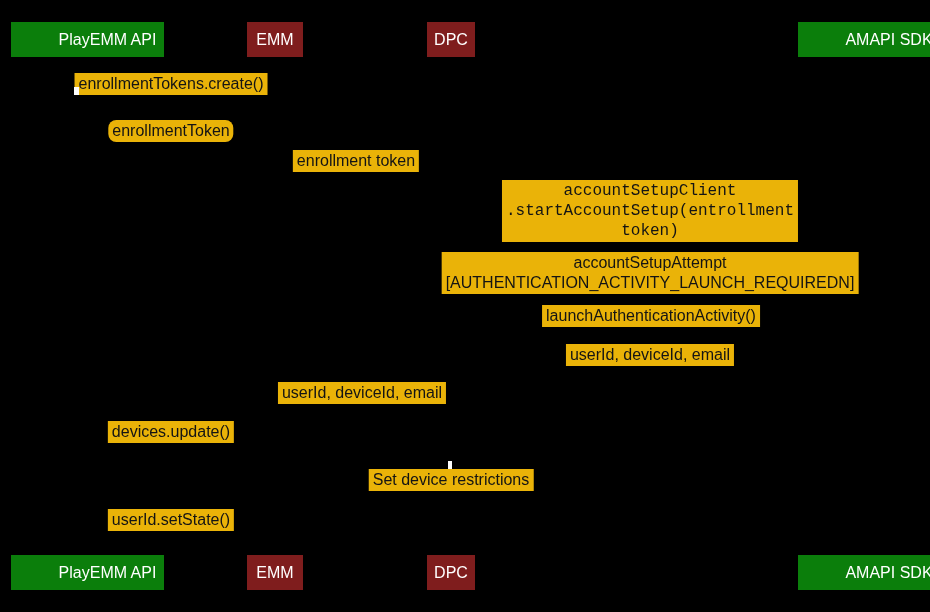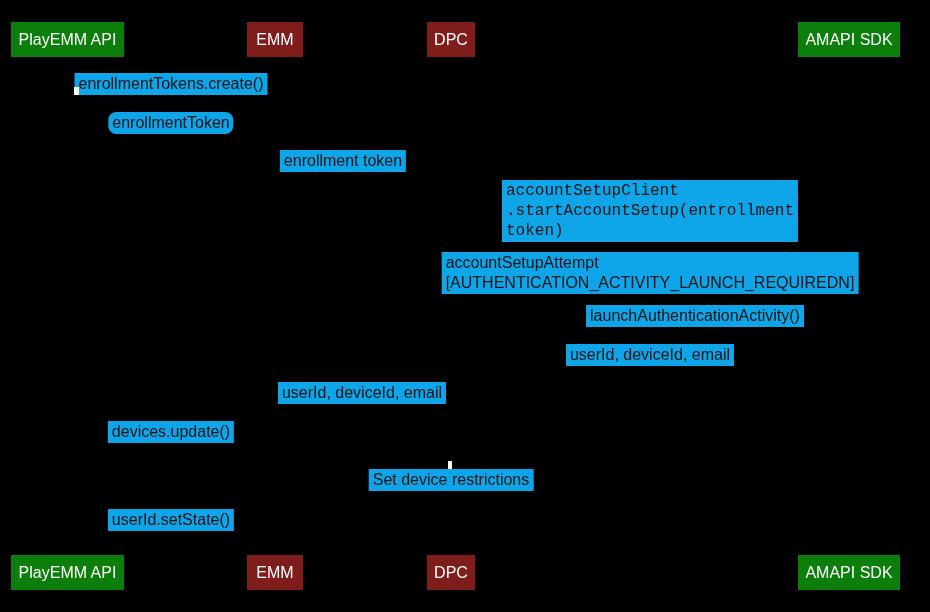--- a/index.html
+++ b/index.html
@@ -14,60 +14,61 @@
   .actor {
     position: absolute;
     height: 35px;
     display: flex;
     align-items: center;
     justify-content: center;
     color: #ffffff;
     font-size: 16px;
     white-space: nowrap;
   }
-  .actor.green { background: #0b7e0b; }
+  .actor.green { background: #0b7e0b; padding-left: 40px; }
   .actor.blue  { background: #7f1d1d; }
   .msg {
     position: absolute;
     transform: translateX(-50%);
-    background: #0ea5e9;
+    background: #eab308;
     color: #141414;
     font-size: 16px;
     line-height: 20px;
     padding: 1px 4px;
+    text-align: center;
     white-space: pre-line;
   }
   .artifact {
     position: absolute;
     background: #fdfdfd;
   }
 </style>
 </head>
 <body>
 
 <div class="canvas">
 
   <div class="actor green" style="left:11px;  top:22px; width:113px;">PlayEMM API</div>
   <div class="actor blue" style="left:247px; top:22px; width:56px;">EMM</div>
   <div class="actor blue" style="left:427px; top:22px; width:48px;">DPC</div>
   <div class="actor green" style="left:798px; top:22px; width:102px;">AMAPI SDK</div>
 
   <div class="msg" style="left:171px; top:73px;">enrollmentTokens.create()</div>
 
-  <div class="msg" style="left:171px; top:112px;border-radius:8px;">enrollmentToken</div>
+  <div class="msg" style="left:171px; top:120px;border-radius:8px;">enrollmentToken</div>
 
-  <div class="msg" style="left:343px; top:150px;">enrollment token</div>
+  <div class="msg" style="left:356px; top:150px;">enrollment token</div>
 
   <div class="msg" style="left:650px; top:180px;font-family:Liberation Mono, monospace;">accountSetupClient
 .startAccountSetup(entrollment token)</div>
 
   <div class="msg" style="left:650px; top:252px;">accountSetupAttempt
 [AUTHENTICATION_ACTIVITY_LAUNCH_REQUIREDN]</div>
 
-  <div class="msg" style="left:651px; top:305px;margin-left:44px;">launchAuthenticationActivity()</div>
+  <div class="msg" style="left:651px; top:305px;">launchAuthenticationActivity()</div>
 
   <div class="msg" style="left:650px; top:344px;">userId, deviceId, email</div>
 
   <div class="msg" style="left:362px; top:382px;">userId, deviceId, email</div>
 
   <div class="msg" style="left:171px; top:421px;">devices.update()</div>
 
   <div class="msg" style="left:451px; top:469px;">Set device restrictions</div>
 
   <div class="msg" style="left:171px; top:509px;">userId.setState()</div>

